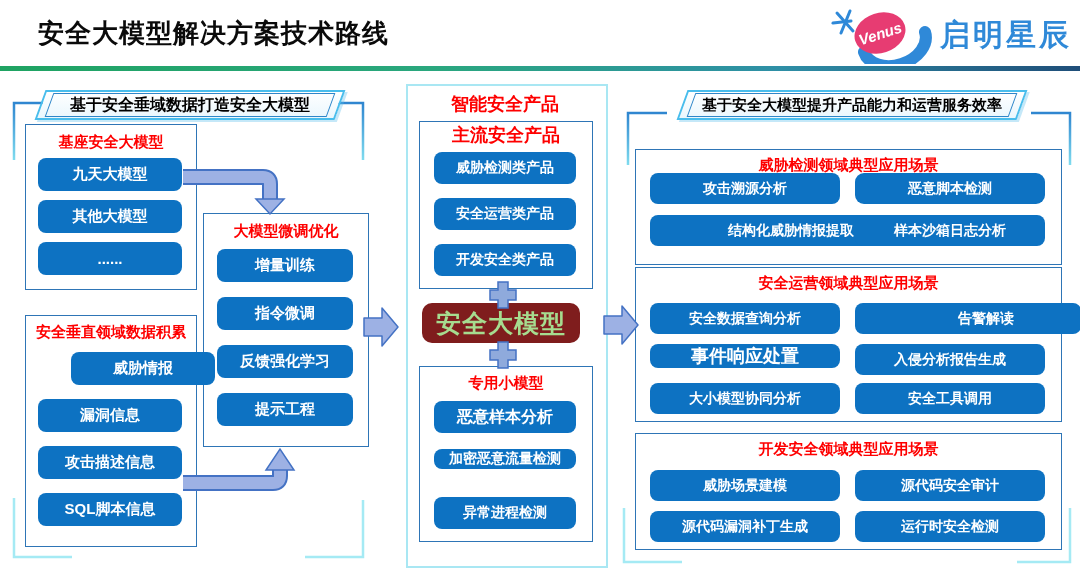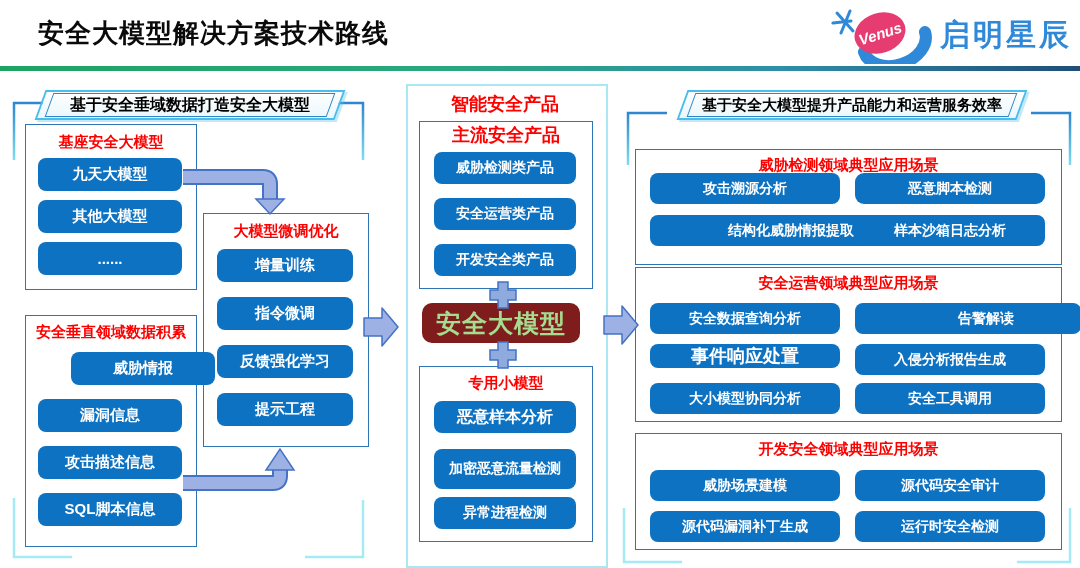--- a/index.html
+++ b/index.html
@@ -112,21 +112,21 @@
   <div class="node" style="left:434px;top:152px;width:142px;height:32px;font-size:14px;">威胁检测类产品</div>
   <div class="node" style="left:434px;top:198px;width:142px;height:32px;font-size:14px;">安全运营类产品</div>
   <div class="node" style="left:434px;top:244px;width:142px;height:32px;font-size:14px;">开发安全类产品</div>
 
   <div class="core-node">安全大模型</div>
 
   <div class="wbox" style="left:419px;top:366px;width:172px;height:174px;">
     <div class="btitle" style="margin-top:7px;font-size:15px;">专用小模型</div>
   </div>
   <div class="node" style="left:434px;top:401px;width:142px;height:32px;font-size:16px;">恶意样本分析</div>
-  <div class="node" style="left:434px;top:449px;width:142px;height:40px;font-size:14px;">加密恶意流量检测</div>
+  <div class="node" style="left:434px;top:449px;width:142px;height:20px;font-size:14px;">加密恶意流量检测</div>
   <div class="node" style="left:434px;top:497px;width:142px;height:32px;font-size:14px;">异常进程检测</div>
 
   <div class="wbox" style="left:635px;top:149px;width:425px;height:114px;">
     <div class="btitle" style="margin-top:6px;font-size:15px;">威胁检测领域典型应用场景</div>
   </div>
   <div class="node" style="left:650px;top:173px;width:190px;height:31px;font-size:14px;">攻击溯源分析</div>
   <div class="node" style="left:855px;top:173px;width:190px;height:31px;font-size:14px;border-radius:9px;">恶意脚本检测</div>
   <div class="node" style="left:650px;top:215px;width:190px;height:31px;font-size:14px;padding-left:46px;">结构化威胁情报提取</div>
   <div class="node" style="left:855px;top:215px;width:190px;height:31px;font-size:14px;">样本沙箱日志分析</div>
 

